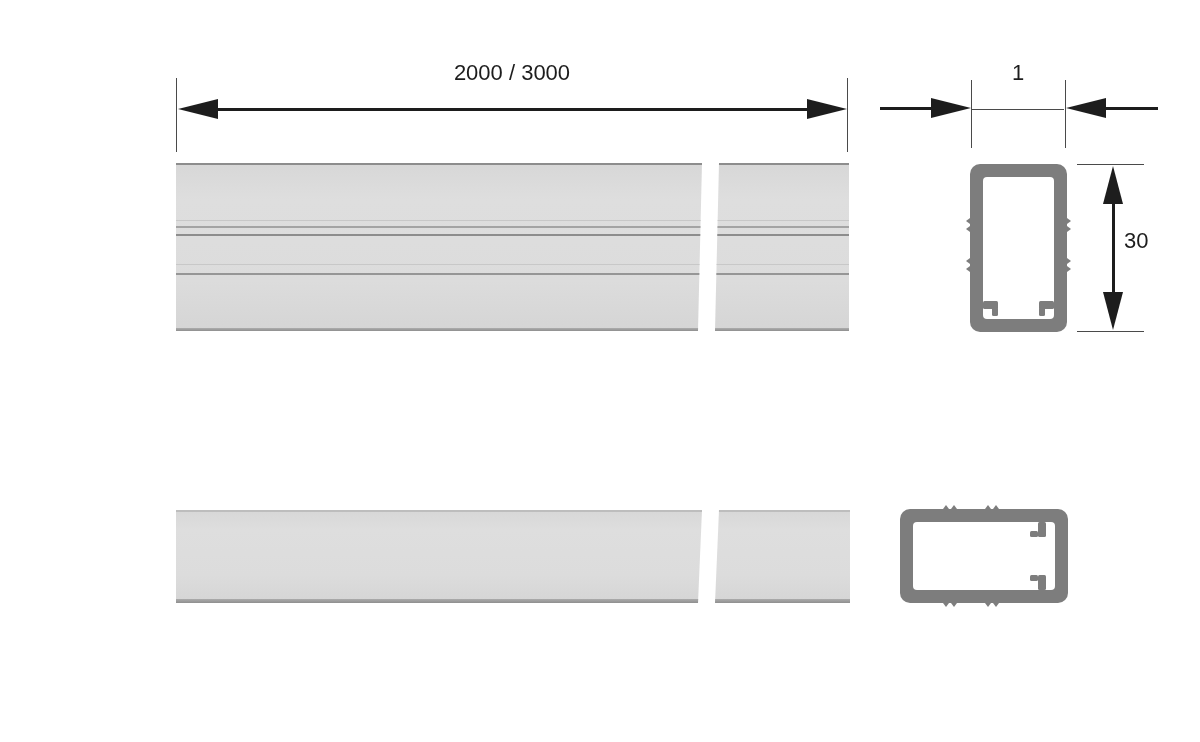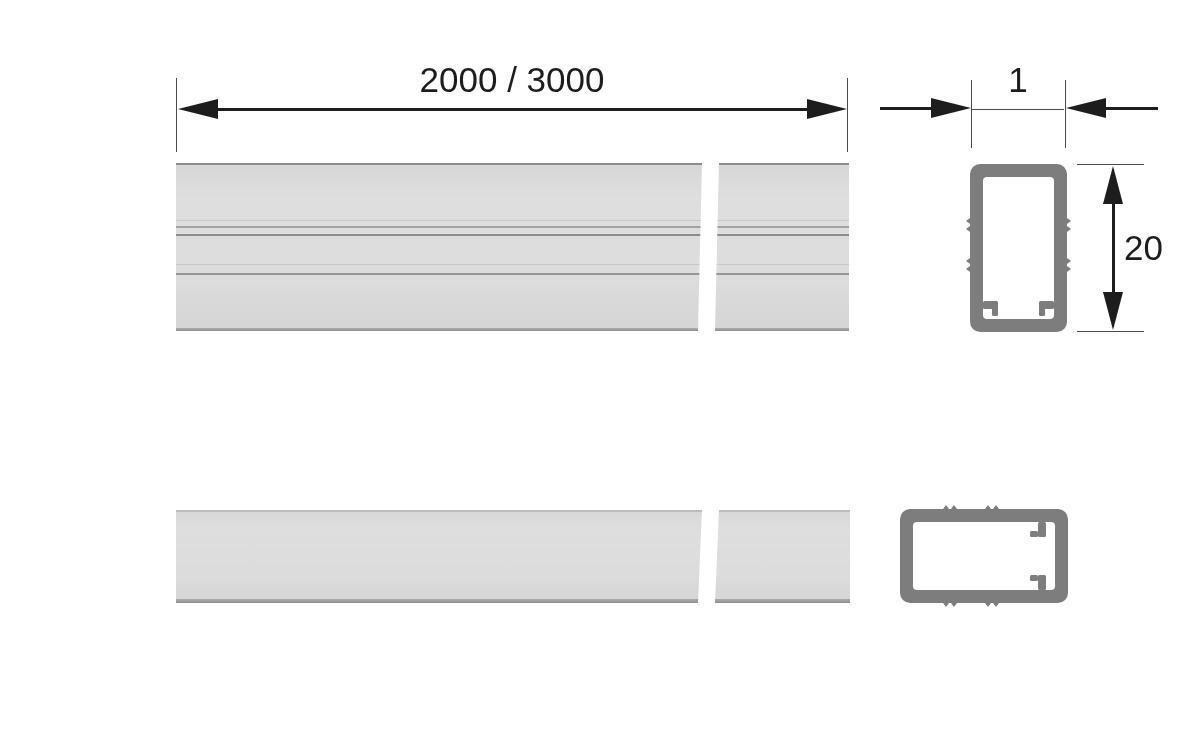--- a/index.html
+++ b/index.html
@@ -1,21 +1,21 @@
 <!DOCTYPE html>
 <html style="--background: #ffffff; --dimension: #1d1d1d; --profile-outline: #7d7d7d; --bar-fill: #dcdcdc; --bar-edge-dark: #8d8d8d; --bar-edge-shadow: #9a9a9a;"><head>
 <meta charset="utf-8">
 <style>
   html,body{margin:0;padding:0;background:#fff;}
   .canvas{
     position:relative;width:1200px;height:742px;background:var(--background,#fff);
     font-family:"Liberation Sans",sans-serif;overflow:hidden;
   }
   .dim-label{
-    position:absolute;color:var(--dimension,#1d1d1d);font-size:35px;line-height:1;
+    position:absolute;color:var(--dimension,#1d1d1d);font-size:22px;line-height:1;
     text-align:center;white-space:nowrap;
   }
   .line{position:absolute;background:var(--dimension,#1d1d1d);}
   .thin{background:#4a4a4a;}
   .arrow{position:absolute;width:0;height:0;}
   .arrow.pt-left {border-top:10px solid transparent;border-bottom:10px solid transparent;border-right:40px solid var(--dimension,#1d1d1d);}
   .arrow.pt-right{border-top:10px solid transparent;border-bottom:10px solid transparent;border-left:40px solid var(--dimension,#1d1d1d);}
   .arrow.pt-up   {border-left:10px solid transparent;border-right:10px solid transparent;border-bottom:38px solid var(--dimension,#1d1d1d);}
   .arrow.pt-down {border-left:10px solid transparent;border-right:10px solid transparent;border-top:38px solid var(--dimension,#1d1d1d);}
   .bar{
@@ -97,21 +97,21 @@
       <polygon points="109,104 113,107 109,110"></polygon>
         <polygon points="109,112 113,115 109,118"></polygon>
     </g>
   </svg>
 
   <div class="line thin" style="left:1077px;top:164px;width:67px;height:1px"></div>
   <div class="line thin" style="left:1077px;top:331px;width:67px;height:1px"></div>
   <div class="line" style="left:1112px;top:178px;width:3px;height:140px"></div>
   <div class="arrow pt-up" style="left:1103px;top:166px"></div>
   <div class="arrow pt-down" style="left:1103px;top:292px"></div>
-  <div class="dim-label" style="left:1124px;top:230px">20</div>
+  <div class="dim-label" style="left:1124px;top:230px">30</div>
 
   <div class="bar break-right" style="left:176px;top:510px;width:526px;height:93px">
     <div class="gl edge-top-lt"></div>
     <div class="gl edge-bottom-lg"></div>
   </div>
   <div class="bar break-left" style="left:715px;top:510px;width:135px;height:93px">
     <div class="gl edge-top-lt"></div>
     <div class="gl edge-bottom-lg"></div>
   </div>
 

